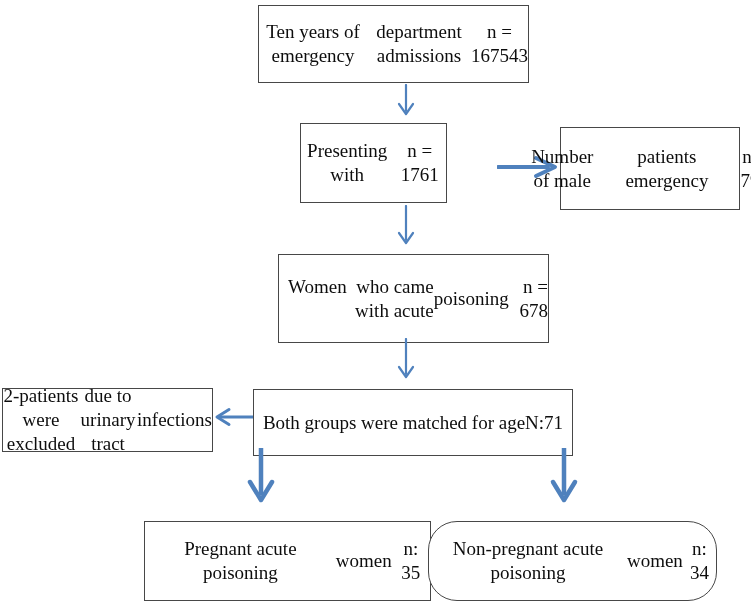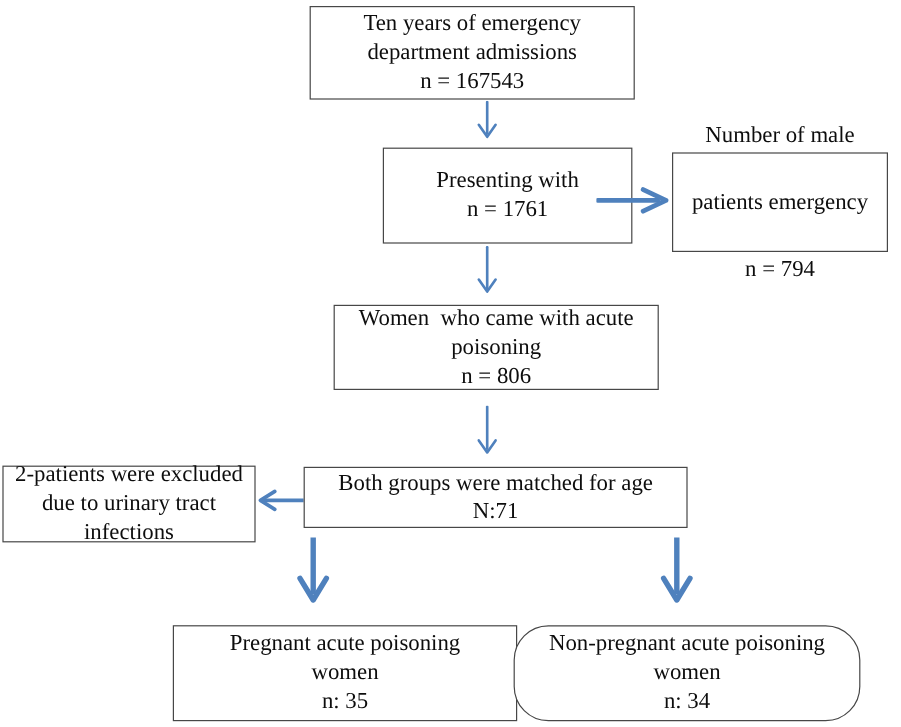--- a/index.html
+++ b/index.html
@@ -11,34 +11,34 @@
     font-family: "Liberation Serif", "DejaVu Serif", serif;
     color: #0d0d0d;
     overflow: hidden;
   }
   .box {
     position: absolute;
     box-sizing: border-box;
     border: 1.6px solid #474747;
     background: #ffffff;
     display: flex;
-    flex-direction: column;
+    flex-direction: row;
     justify-content: center;
     align-items: center;
     text-align: center;
     font-size: 19px;
     line-height: 24px;
   }
   .line { white-space: pre-wrap; }
   
   .b-admissions   { left: 258px; top: 5px;   width: 271px; height: 78px; }
-  .b-poisoning    { left: 319px; top: 123px; width: 208px; height: 80px; }
+  .b-poisoning    { left: 300px; top: 123px; width: 147px; height: 80px; }
   .b-male         { left: 560px; top: 127px; width: 180px; height: 83px; gap: 32px; }
-  .b-women        { left: 278px; top: 254px; width: 271px; height: 71px; }
-  .b-matched      { left: 253px; top: 389px; width: 320px; height: 51px; }
+  .b-women        { left: 278px; top: 254px; width: 271px; height: 89px; text-align: right; }
+  .b-matched      { left: 253px; top: 389px; width: 320px; height: 67px; }
   .b-uti          { left: 2px;   top: 388px; width: 211px; height: 64px; }
   .b-pregnant     { left: 130px; top: 521px; width: 287px; height: 80px; margin-left: 14px; }
   .b-nonpregnant  { left: 428px; top: 521px; width: 289px; height: 80px; border-radius: 29px; }
   
   .arrow { position: absolute; }
   .arrow line, .arrow polyline {
     stroke: #4f81bd;
     fill: none;
     stroke-linecap: round;
     stroke-linejoin: round;
@@ -84,21 +84,21 @@
   </div>
 
   <svg class="arrow a3" width="22" height="45" viewBox="0 0 22 45">
     <line x1="11" y1="1" x2="11" y2="35" stroke-width="2.2"></line>
     <polyline points="4,28 11,38 18,28" stroke-width="2.2"></polyline>
   </svg>
 
   <div class="box b-women">
     <div class="line">Women  who came with acute</div>
     <div class="line">poisoning</div>
-    <div class="line">n = 806</div>
+    <div class="line">n = 678</div>
   </div>
 
   <svg class="arrow a4" width="22" height="46" viewBox="0 0 22 46">
     <line x1="11" y1="1" x2="11" y2="36" stroke-width="2.2"></line>
     <polyline points="4,29 11,39 18,29" stroke-width="2.2"></polyline>
   </svg>
 
   <svg class="arrow a5" width="42" height="24" viewBox="0 0 42 24">
     <line x1="41" y1="12" x2="7" y2="12" stroke-width="3"></line>
     <polyline points="17,4.5 5,12 17,19.5" stroke-width="3"></polyline>

